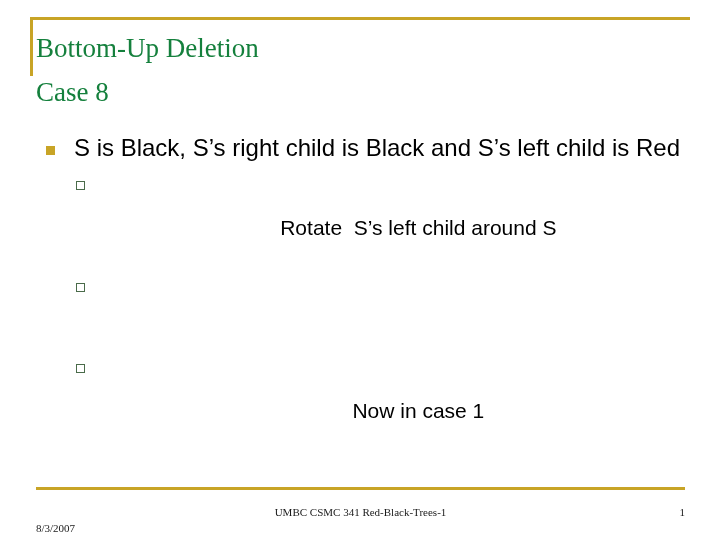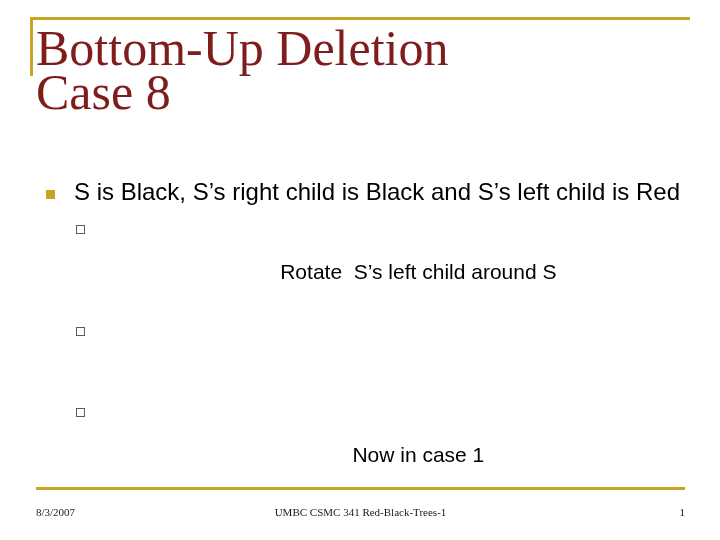--- a/index.html
+++ b/index.html
@@ -39,23 +39,23 @@
     height: 59px;
     background: #c8a426;
   }
 
   
   .title-block {
     position: absolute;
     left: 36px;
     top: 26px;
     width: 650px;
-    color: #7f1d1d;
+    color: #15803d;
     font-family: "Liberation Serif", serif;
-    font-size: 50px;
+    font-size: 27px;
     line-height: 44px;
     font-weight: normal;
     letter-spacing: 0px;
   }
   .title-line {
     display: block;
     white-space: nowrap;
   }
 
   
@@ -68,21 +68,20 @@
 
   .bullet-l1 {
     position: relative;
     padding-left: 38px;
     color: #000000;
     font-family: "Liberation Sans", sans-serif;
     font-size: 24px;
     line-height: 31px;
     font-weight: normal;
     margin-bottom: 6px;
-    margin-top: 44px;
   }
   .bullet-l1 .marker {
     position: absolute;
     left: 10px;
     top: 14px;
     width: 9px;
     height: 9px;
     background: #c8a426;
   }
   .bullet-l1 .text {
@@ -131,21 +130,21 @@
     top: 506px;
     width: 649px;
     height: 18px;
     font-family: "Liberation Serif", serif;
     font-size: 11px;
     color: #1a1a1a;
   }
   .footer-date {
     position: absolute;
     left: 0px;
-    top: 0px;
+    top: 16px;
     white-space: nowrap;
   }
   .footer-center {
     position: absolute;
     left: 0;
     right: 0;
     top: 0px;
     text-align: center;
     white-space: nowrap;
   }

